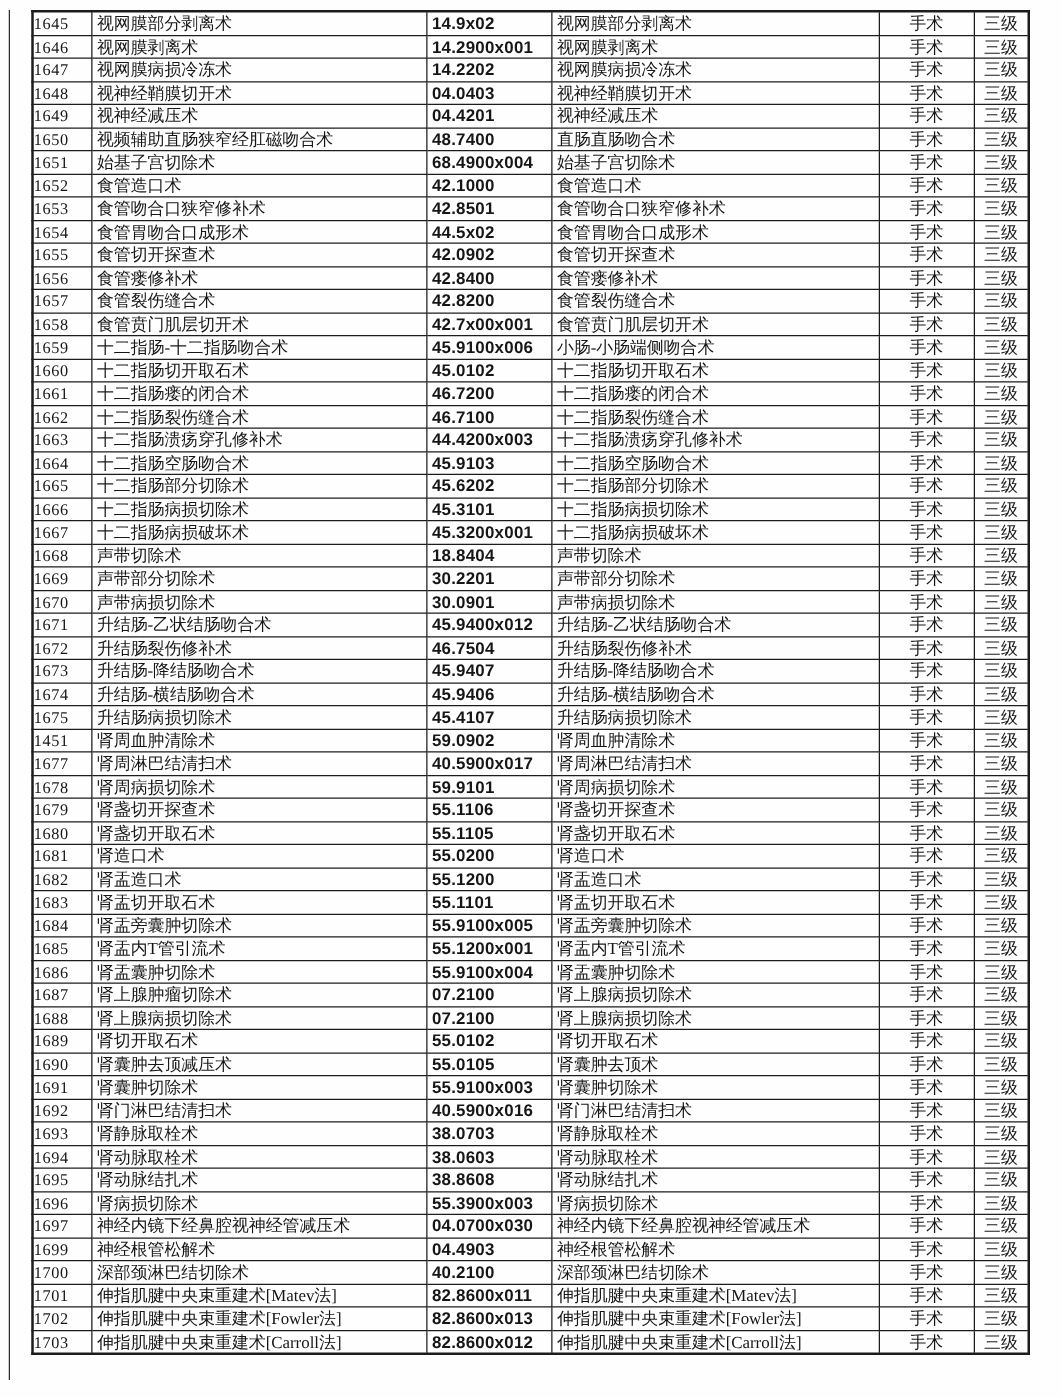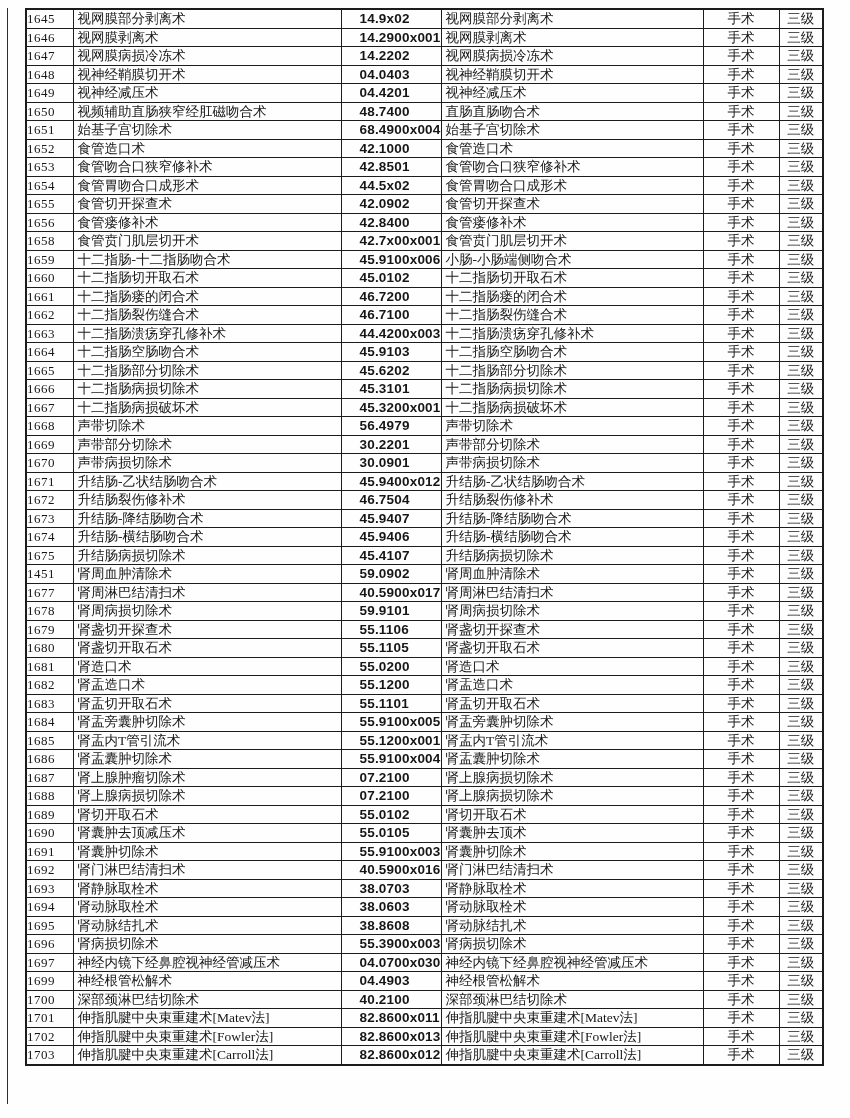--- a/index.html
+++ b/index.html
@@ -53,21 +53,21 @@
   td.col-name1, td.col-name2 {
     font-size: 13.5px;
     padding-left: 4px;
     padding-right: 2px;
     font-family: "Liberation Serif", serif;
   }
   td.col-code {
     font-family: "Liberation Sans", sans-serif;
     font-size: 13.5px;
     font-weight: 600;
-    padding-left: 18px;
+    padding-left: 4px;
     letter-spacing: 0.2px;
   }
   td.col-cat, td.col-level {
     text-align: center;
     font-size: 13.5px;
     font-family: "Liberation Serif", serif;
   }
 </style>
 </head>
 <body>
@@ -175,20 +175,28 @@
         </tr>
         <tr>
           <td class="col-no">1656</td>
           <td class="col-name1">食管瘘修补术</td>
           <td class="col-code">42.8400</td>
           <td class="col-name2">食管瘘修补术</td>
           <td class="col-cat">手术</td>
           <td class="col-level">三级</td>
         </tr>
         <tr>
+          <td class="col-no">1657</td>
+          <td class="col-name1">食管裂伤缝合术</td>
+          <td class="col-code">42.8200</td>
+          <td class="col-name2">食管裂伤缝合术</td>
+          <td class="col-cat">手术</td>
+          <td class="col-level">三级</td>
+        </tr>
+        <tr>
           <td class="col-no">1658</td>
           <td class="col-name1">食管贲门肌层切开术</td>
           <td class="col-code">42.7x00x001</td>
           <td class="col-name2">食管贲门肌层切开术</td>
           <td class="col-cat">手术</td>
           <td class="col-level">三级</td>
         </tr>
         <tr>
           <td class="col-no">1659</td>
           <td class="col-name1">十二指肠-十二指肠吻合术</td>
@@ -257,21 +265,21 @@
           <td class="col-no">1667</td>
           <td class="col-name1">十二指肠病损破坏术</td>
           <td class="col-code">45.3200x001</td>
           <td class="col-name2">十二指肠病损破坏术</td>
           <td class="col-cat">手术</td>
           <td class="col-level">三级</td>
         </tr>
         <tr>
           <td class="col-no">1668</td>
           <td class="col-name1">声带切除术</td>
-          <td class="col-code">56.4979</td>
+          <td class="col-code">18.8404</td>
           <td class="col-name2">声带切除术</td>
           <td class="col-cat">手术</td>
           <td class="col-level">三级</td>
         </tr>
         <tr>
           <td class="col-no">1669</td>
           <td class="col-name1">声带部分切除术</td>
           <td class="col-code">30.2201</td>
           <td class="col-name2">声带部分切除术</td>
           <td class="col-cat">手术</td>

